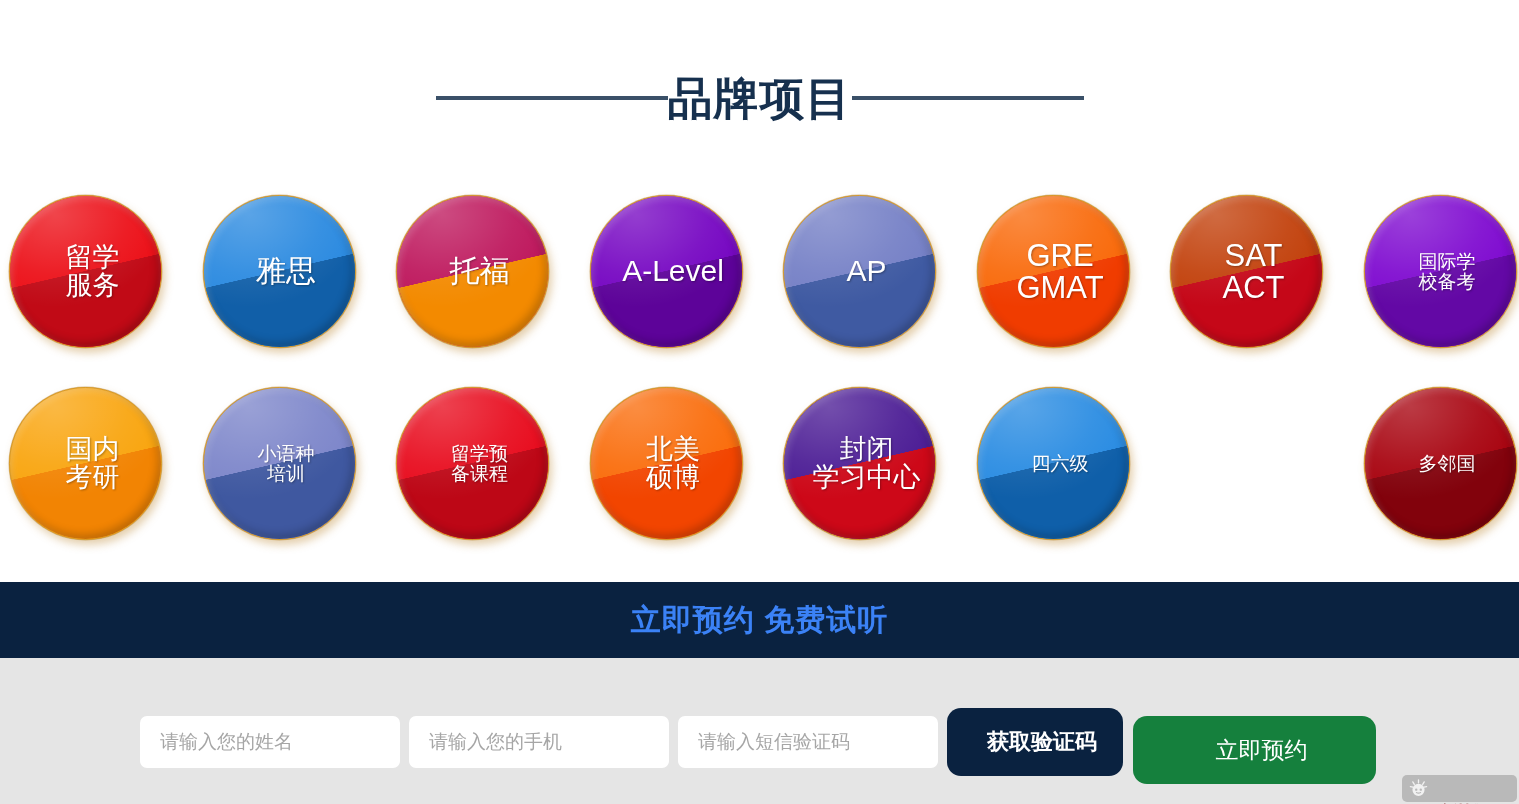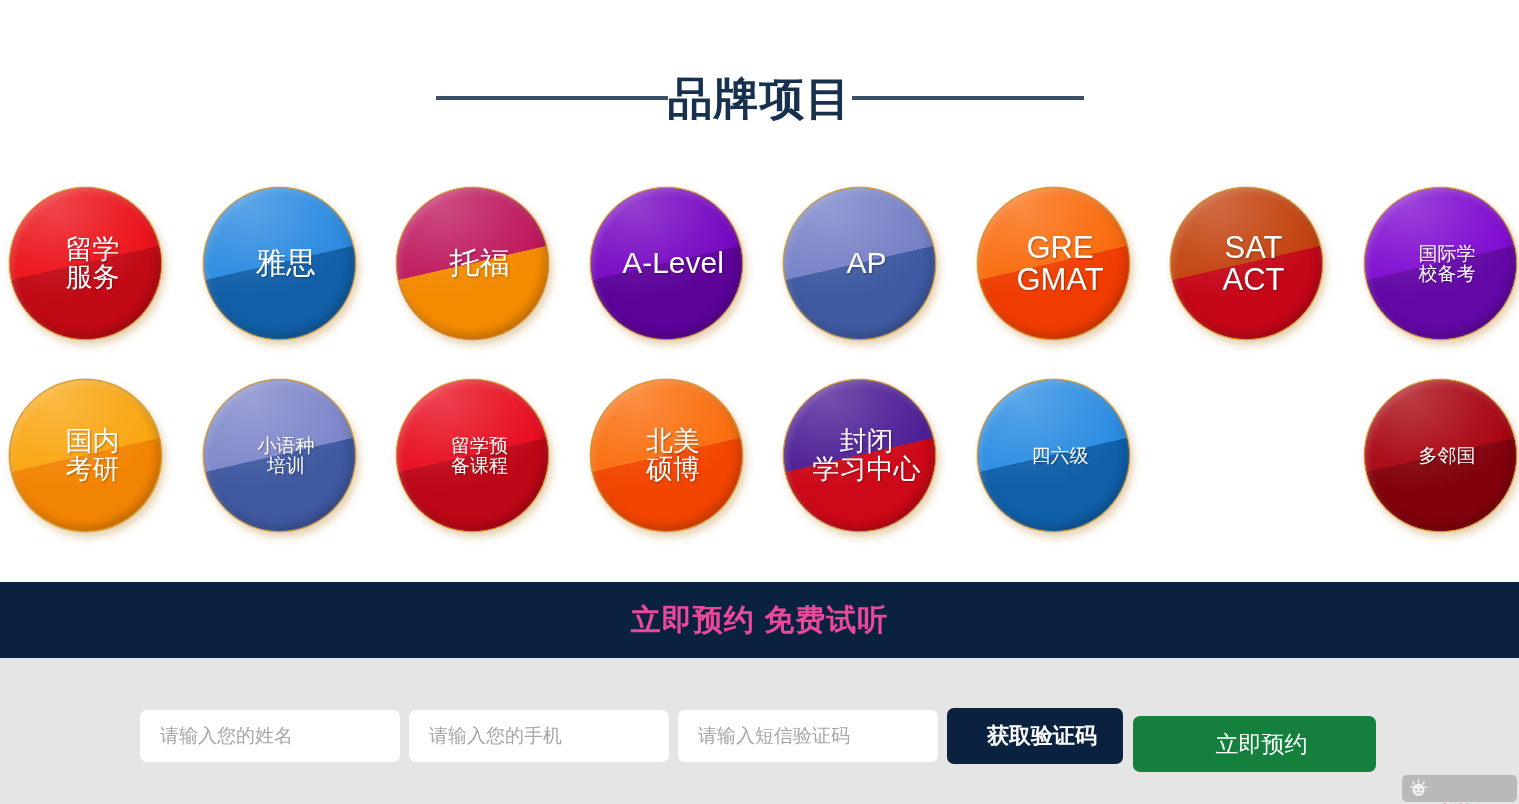--- a/index.html
+++ b/index.html
@@ -43,21 +43,21 @@
     position: absolute;
     left: 0; top: 186px;
     width: 1519px;
   }
   .row {
     position: relative;
     height: 192px;
   }
   .bubble {
     position: absolute;
-    top: 1px;
+    top: 9px;
     width: 153px; height: 153px;
     border-radius: 50%;
     border: 1.5px solid #d79a28;
     overflow: hidden;
     display: flex;
     align-items: center;
     justify-content: center;
     box-shadow: 3px 5px 9px rgba(190,140,60,0.42),
                 0 0 0 0.5px rgba(180,130,50,0.5);
     cursor: pointer;
@@ -104,21 +104,21 @@
 
   
   .cta-bar {
     position: absolute;
     left: 0; top: 582px;
     width: 1519px; height: 76px;
     background: #0a2240;
     display: flex; align-items: center; justify-content: center;
   }
   .cta-bar .cta-text {
-    color: #ec4899;
+    color: #3b82f6;
     font-size: 30px;
     font-weight: bold;
     letter-spacing: 1px;
   }
 
   
   .form-strip {
     position: absolute;
     left: 0; top: 658px;
     width: 1519px; height: 146px;
@@ -138,23 +138,23 @@
     border-radius: 7px;
     margin-right: 9px;
     padding: 0 20px;
     font-size: 19px;
     color: #3f3f3f;
     font-family: "Liberation Sans", "DejaVu Sans", sans-serif;
     outline: none;
   }
   .fld::placeholder { color: #a6a6a6; }
   .btn {
-    height: 56px;
+    height: 68px;
     border: none;
-    border-radius: 7px;
+    border-radius: 14px;
     font-family: "Liberation Sans", "DejaVu Sans", sans-serif;
     cursor: pointer;
     color: #ffffff;
     padding-left: 20px;
   }
   .btn-code {
     width: 176px;
     background: #0a2240;
     font-size: 22px;
     font-weight: bold;

